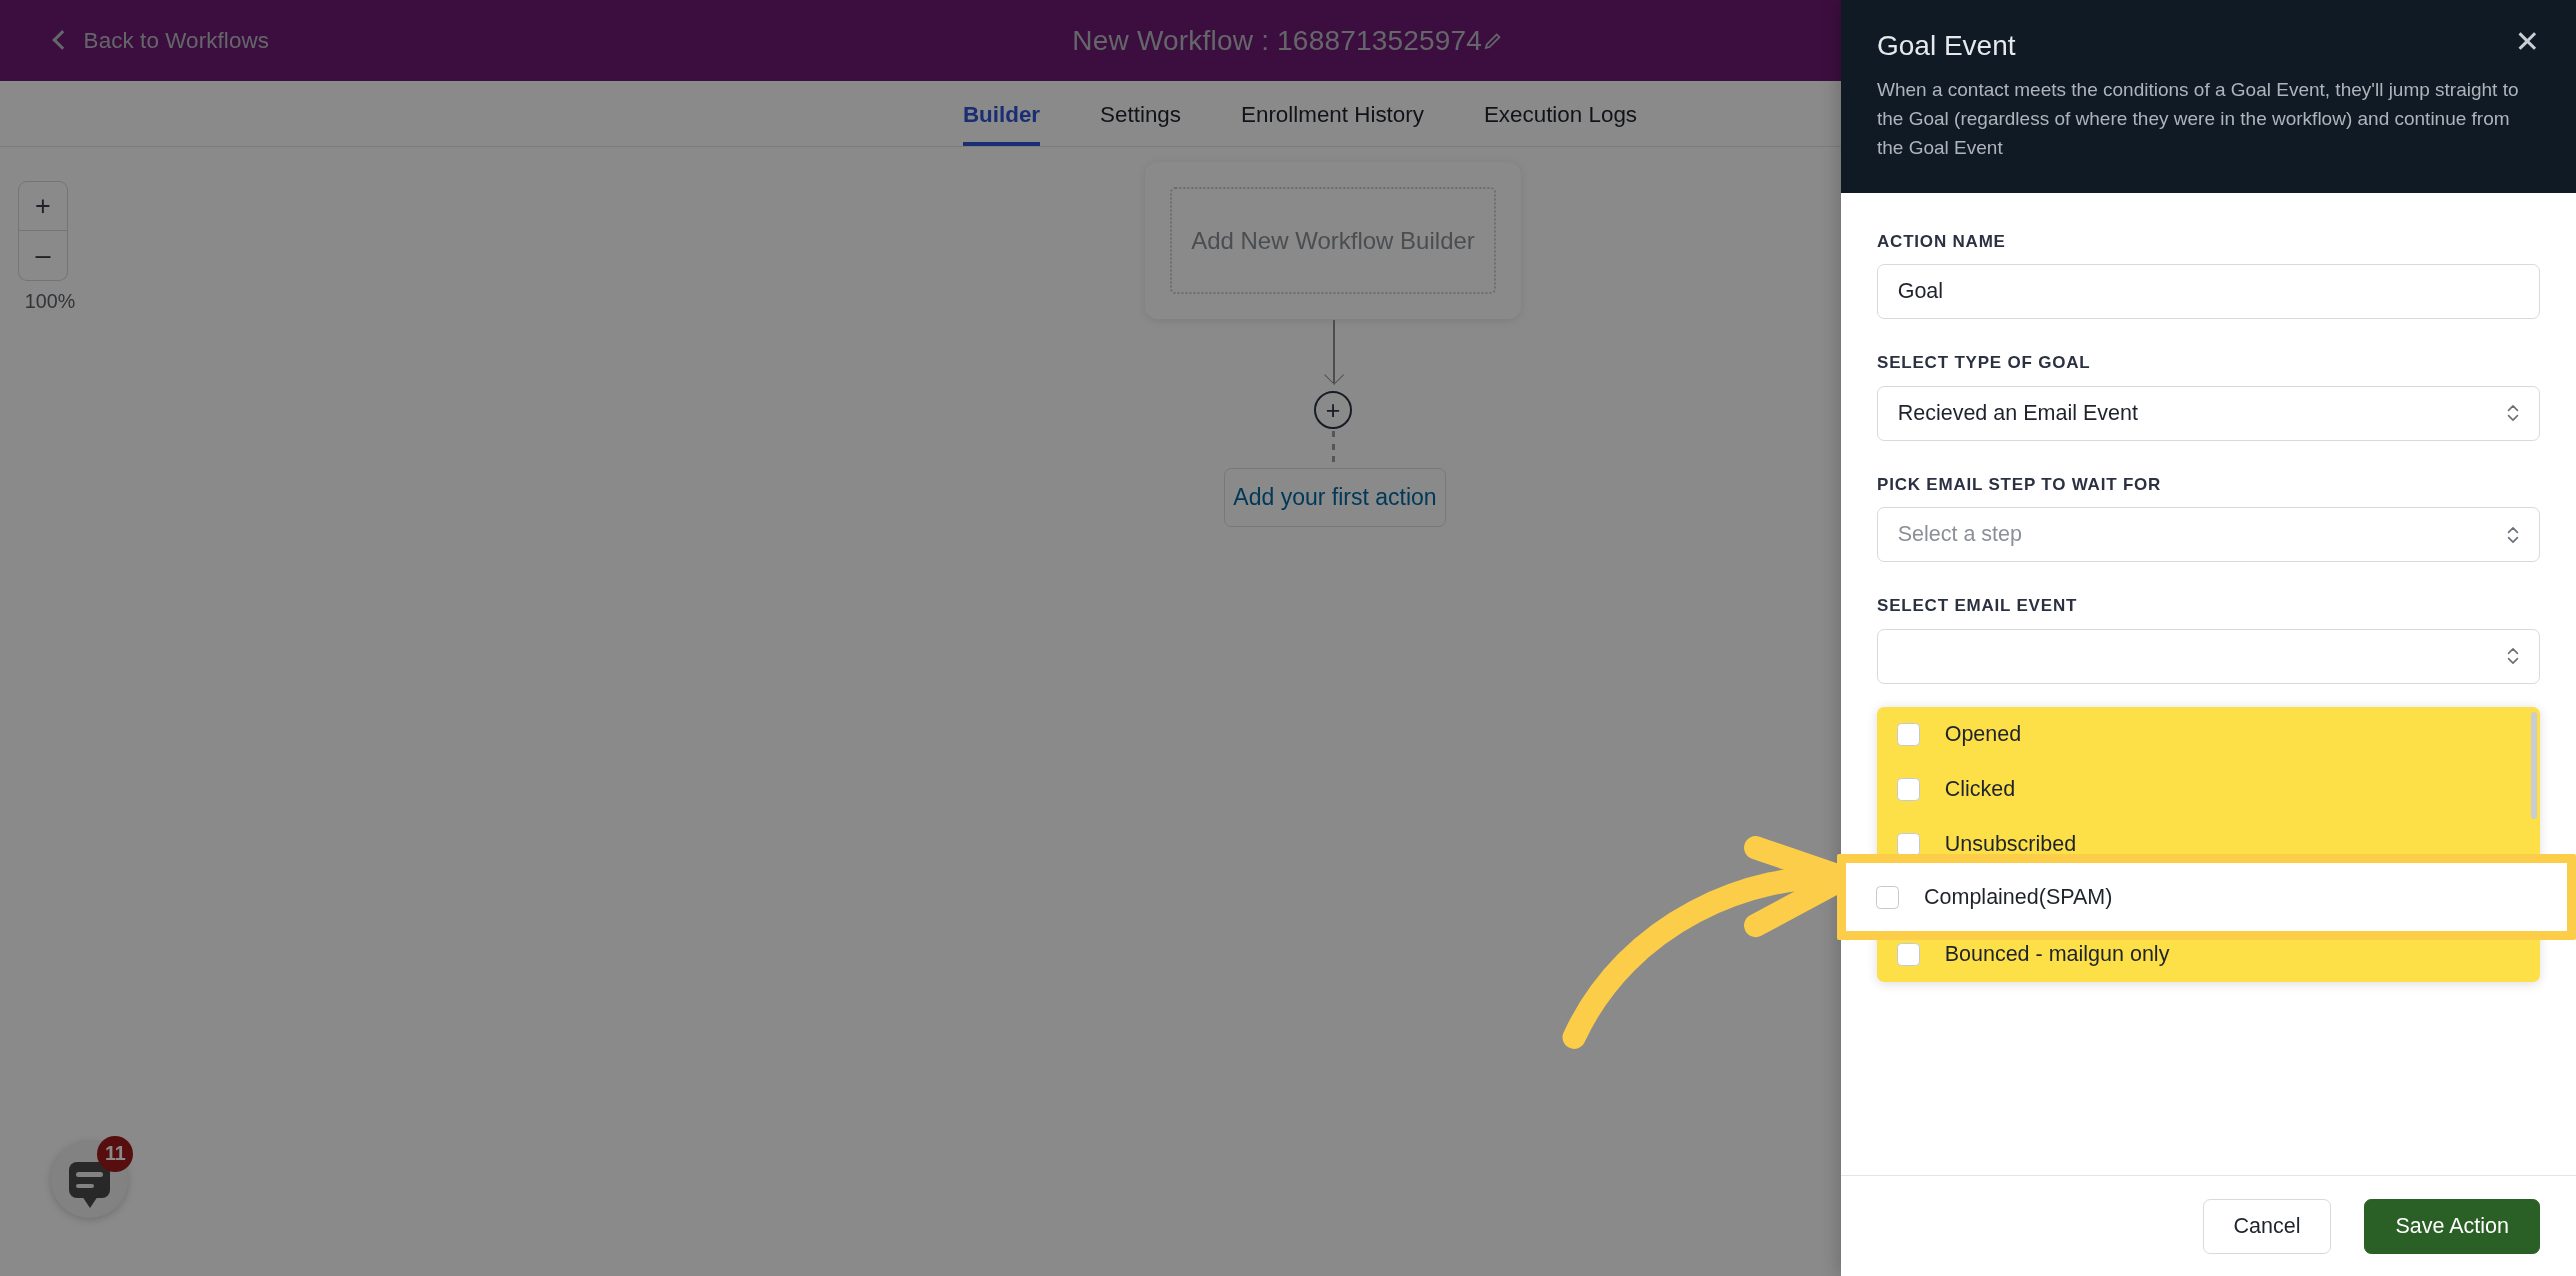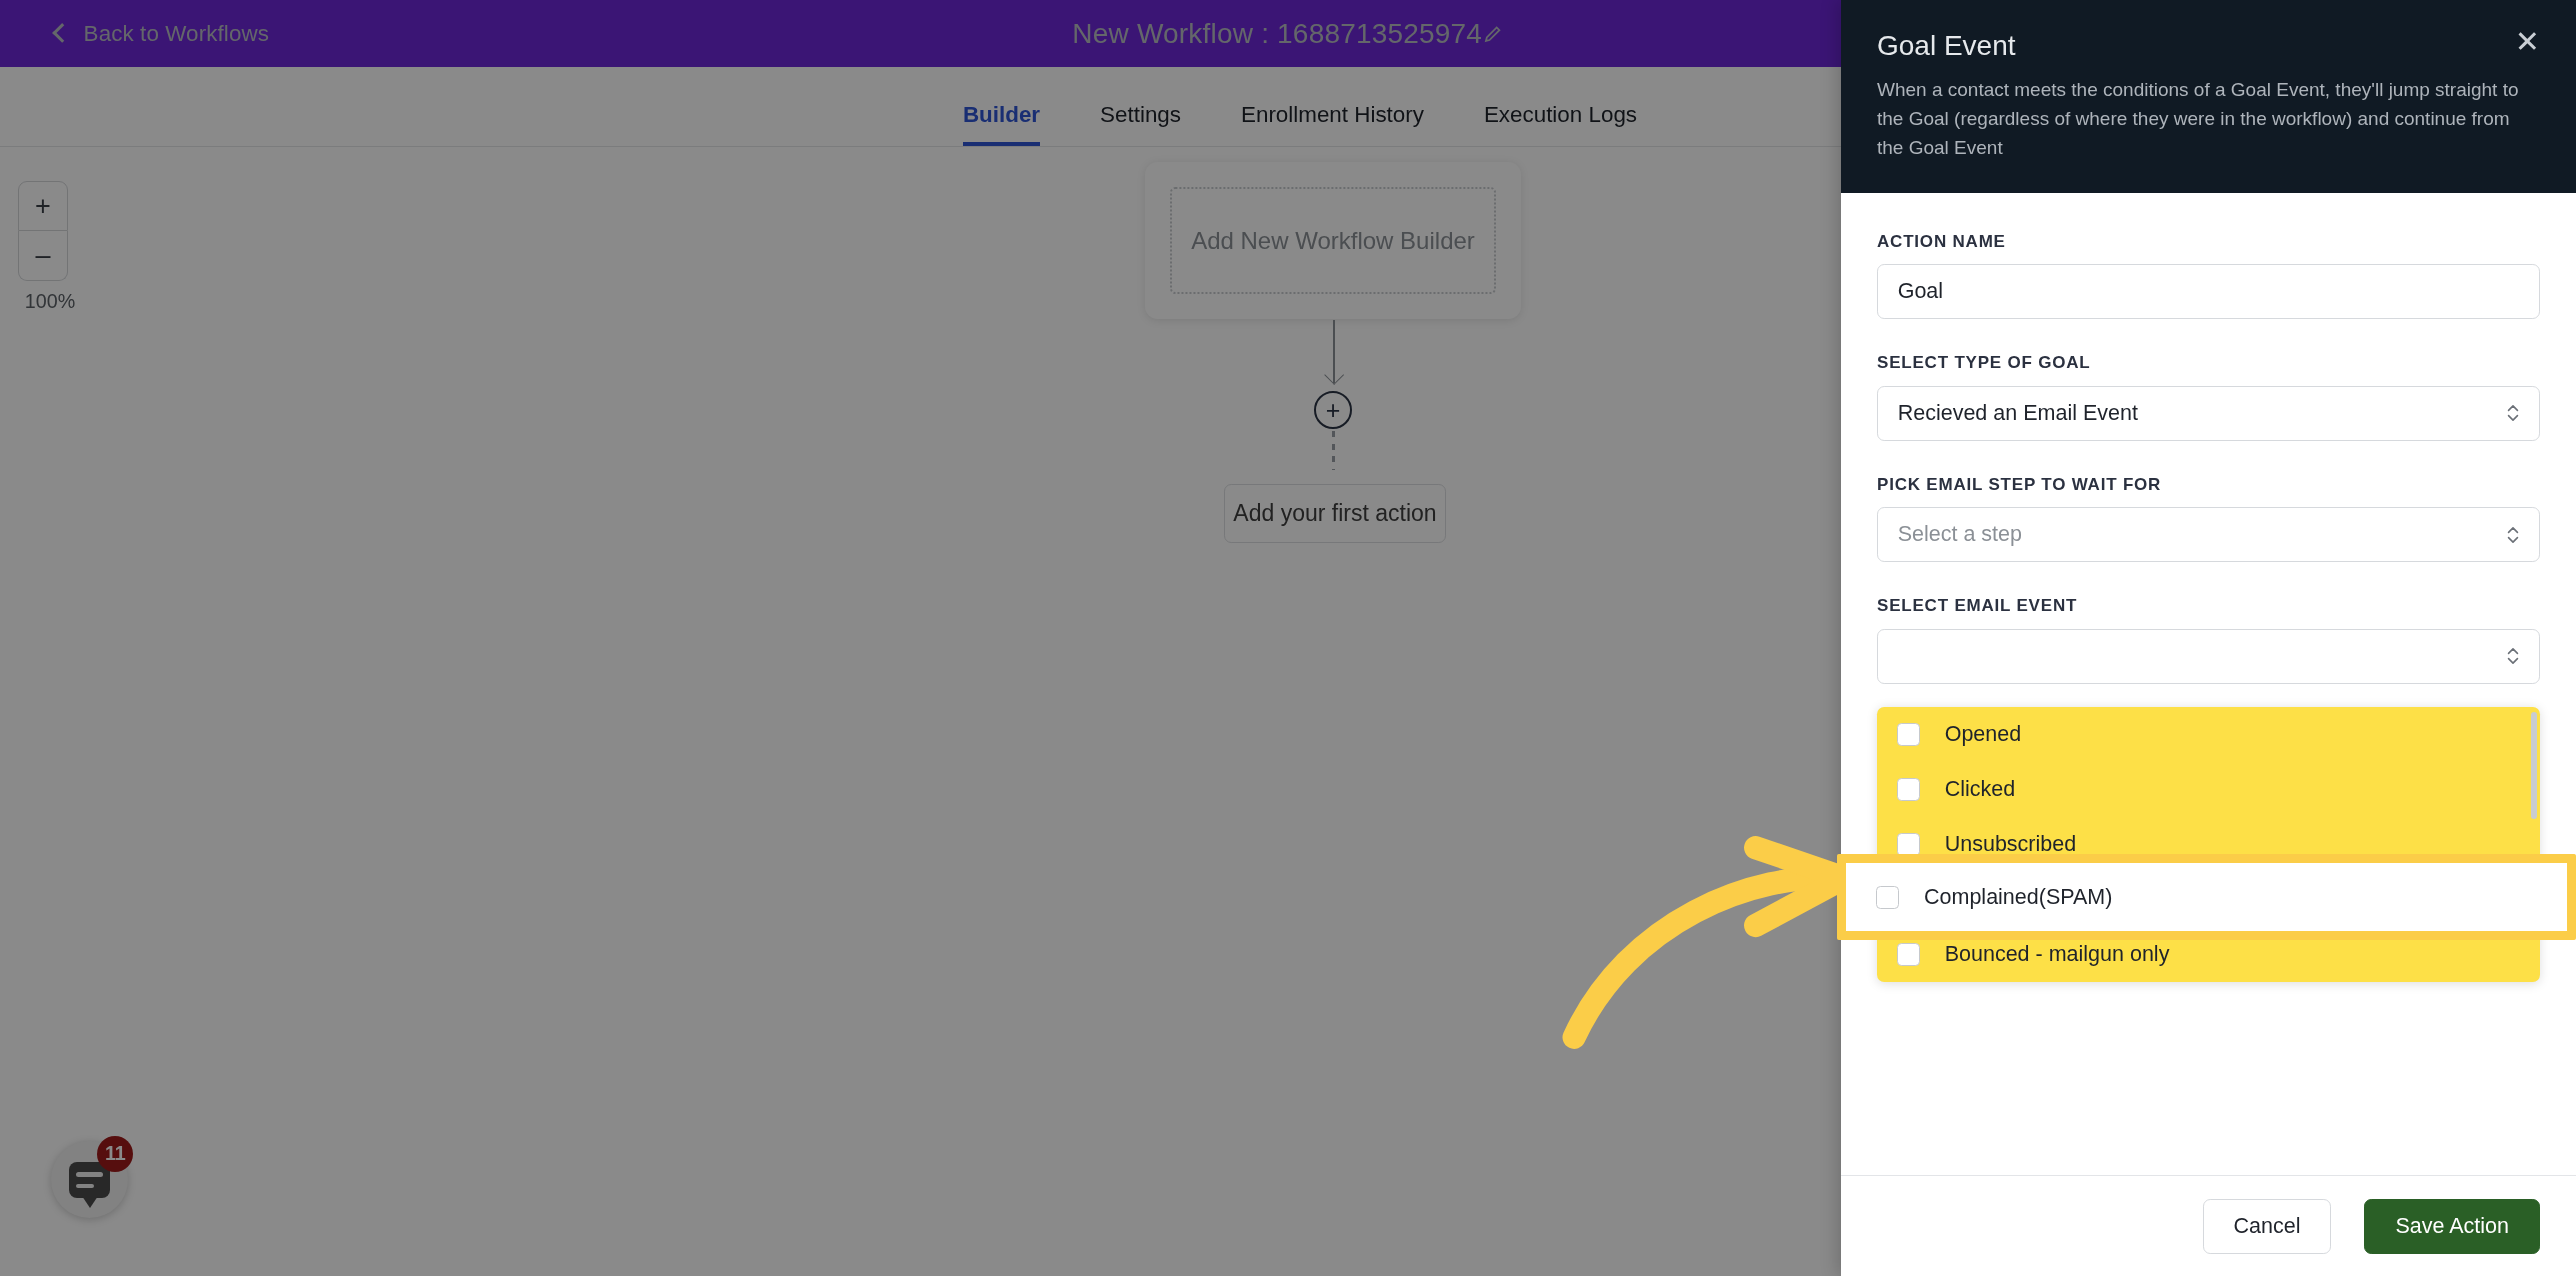--- a/index.html
+++ b/index.html
@@ -7,22 +7,22 @@
     width: 2576px; height: 1276px;
     overflow: hidden;
     background: #ffffff;
     font-family: "Liberation Sans", sans-serif;
   }
 
   #root { position: relative; width: 2576px; height: 1276px; background:#fff; }
 
   
   .topbar {
-    position: absolute; left: 0; top: 0; width: 2576px; height: 67px;
-    background: #6d28d9;
+    position: absolute; left: 0; top: 0; width: 2576px; height: 81px;
+    background: #701a75;
     display: flex; align-items: center;
   }
   .back-btn {
     position: absolute; left: 55px; top: 50%; transform: translateY(-50%);
     display: flex; align-items: center; gap: 14.3px;
     color: #b9bec4; font-size: 22.4px; letter-spacing: 0.1px;
     cursor: pointer;
   }
   .chev-left {
     display:inline-block; width: 14.3px; height: 14.3px;
@@ -100,24 +100,24 @@
     position: absolute; left: 169px; top: 243px; width: 38px; height: 38px;
     border: 2.7px solid #2b3445; border-radius: 50%;
     display:flex; align-items:center; justify-content:center;
     background: #fff; color:#2b3445; font-size: 25px; line-height:1; cursor:pointer;
   }
   .connector-2 {
     position: absolute; left: 187px; top: 283px; width: 2.7px; height: 39px;
     background: repeating-linear-gradient(to bottom, #9aa0a6 0 6.3px, transparent 6.3px 12.5px);
   }
   .first-action {
-    position: absolute; left: 79px; top: 336px; width: 222px; height: 59px;
+    position: absolute; left: 79px; top: 320px; width: 222px; height: 59px;
     border: 0.9px solid #dcdee1; border-radius: 7.2px; background: #fff;
     display:flex; align-items:center; justify-content:center;
-    font-size: 23px; color:#404040; cursor:pointer;
+    font-size: 23px; color:#0369a1; cursor:pointer;
   }
 
   
   .chat-fab {
     position: absolute; left: 51px; top: 993px; width: 77px; height: 77px;
     border-radius: 50%; background: #f0f0f0; box-shadow: 0 1.8px 9px rgba(0,0,0,.2);
     display:flex; align-items:center; justify-content:center; cursor:pointer;
   }
   .chat-glyph { position: relative; width: 41px; height: 36px; }
   .chat-glyph .body {

